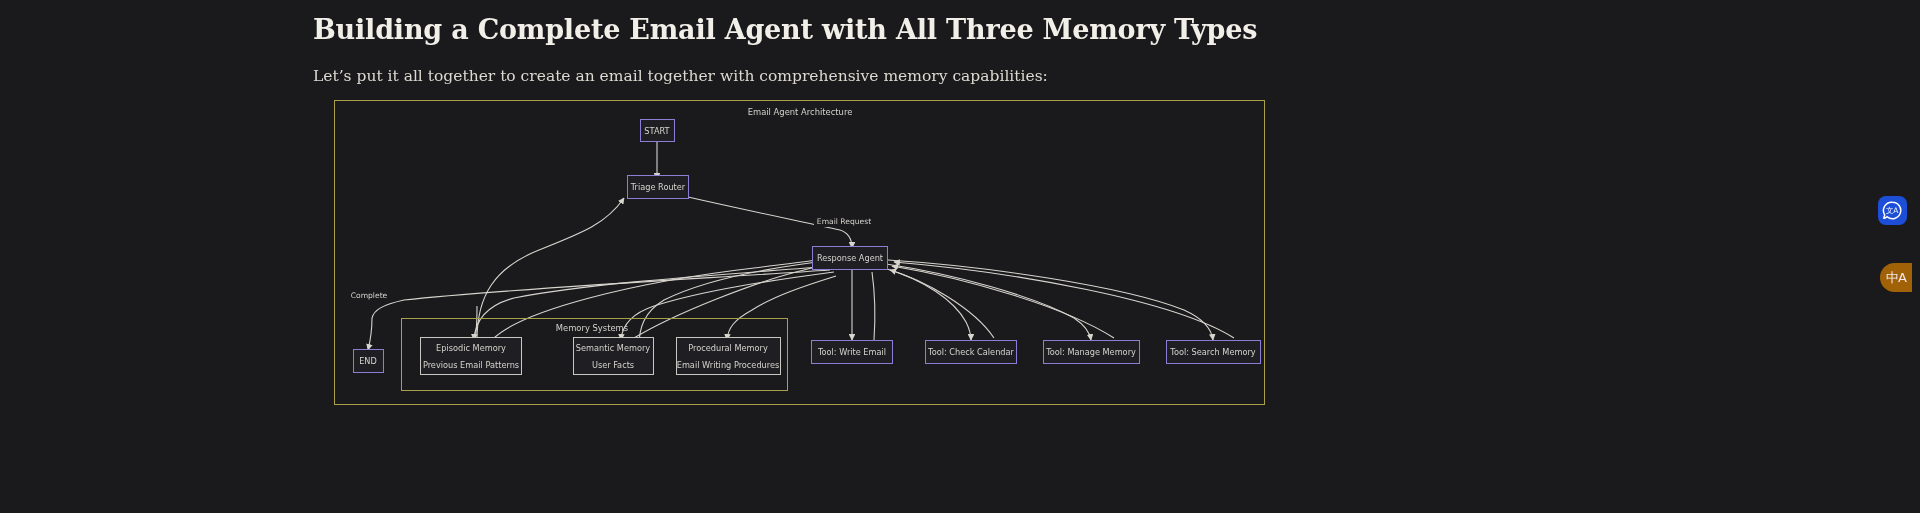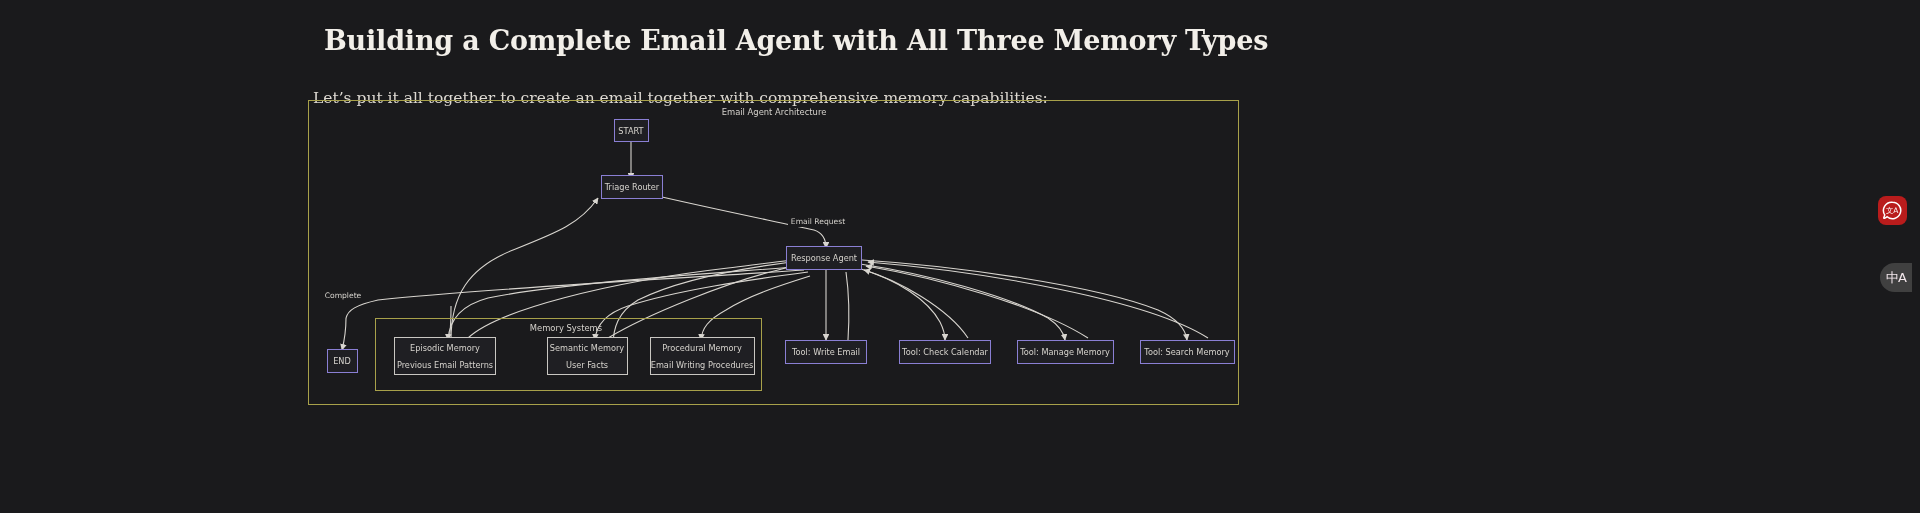--- a/index.html
+++ b/index.html
@@ -22,37 +22,37 @@
     left: 313px;
     top: 0;
     width: 1240px;
   }
   #page-title {
     font-family: "DejaVu Serif", serif;
     font-size: 27px;
     font-weight: bold;
     letter-spacing: -0.2px;
     color: #f2efe9;
-    margin: 11px;
+    margin: 0;
     padding-top: 13px;
     line-height: 1.25;
   }
   #page-subtitle {
     font-family: "DejaVu Serif", serif;
     font-size: 15.5px;
     color: #ddd9d2;
     margin: 0;
     padding-top: 19px;
     line-height: 1.4;
   }
 
   
   #diagram-wrap {
     position: absolute;
-    left: 308px;
+    left: 334px;
     top: 100px;
     width: 931px;
     height: 305px;
   }
   #diagram-svg { display: block; }
 
   .mm-node rect {
     fill: #1f1f23;
     stroke: #8a7fd4;
     stroke-width: 1;
@@ -98,29 +98,29 @@
     position: absolute;
     display: flex;
     align-items: center;
     justify-content: center;
   }
   #fab-translate-primary {
     left: 1878px;
     top: 196px;
     width: 29px;
     height: 29px;
-    background: #b91c1c;
+    background: #1d4ed8;
     border-radius: 8px;
   }
   #fab-translate-secondary {
     left: 1880px;
     top: 263px;
     width: 32px;
     height: 29px;
-    background: #404040;
+    background: #a16207;
     border-radius: 15px 0 0 15px;
     color: #f3e7ec;
     font-size: 13px;
     letter-spacing: -1px;
   }
 </style>
 </head>
 <body>
 
 <div id="article">

